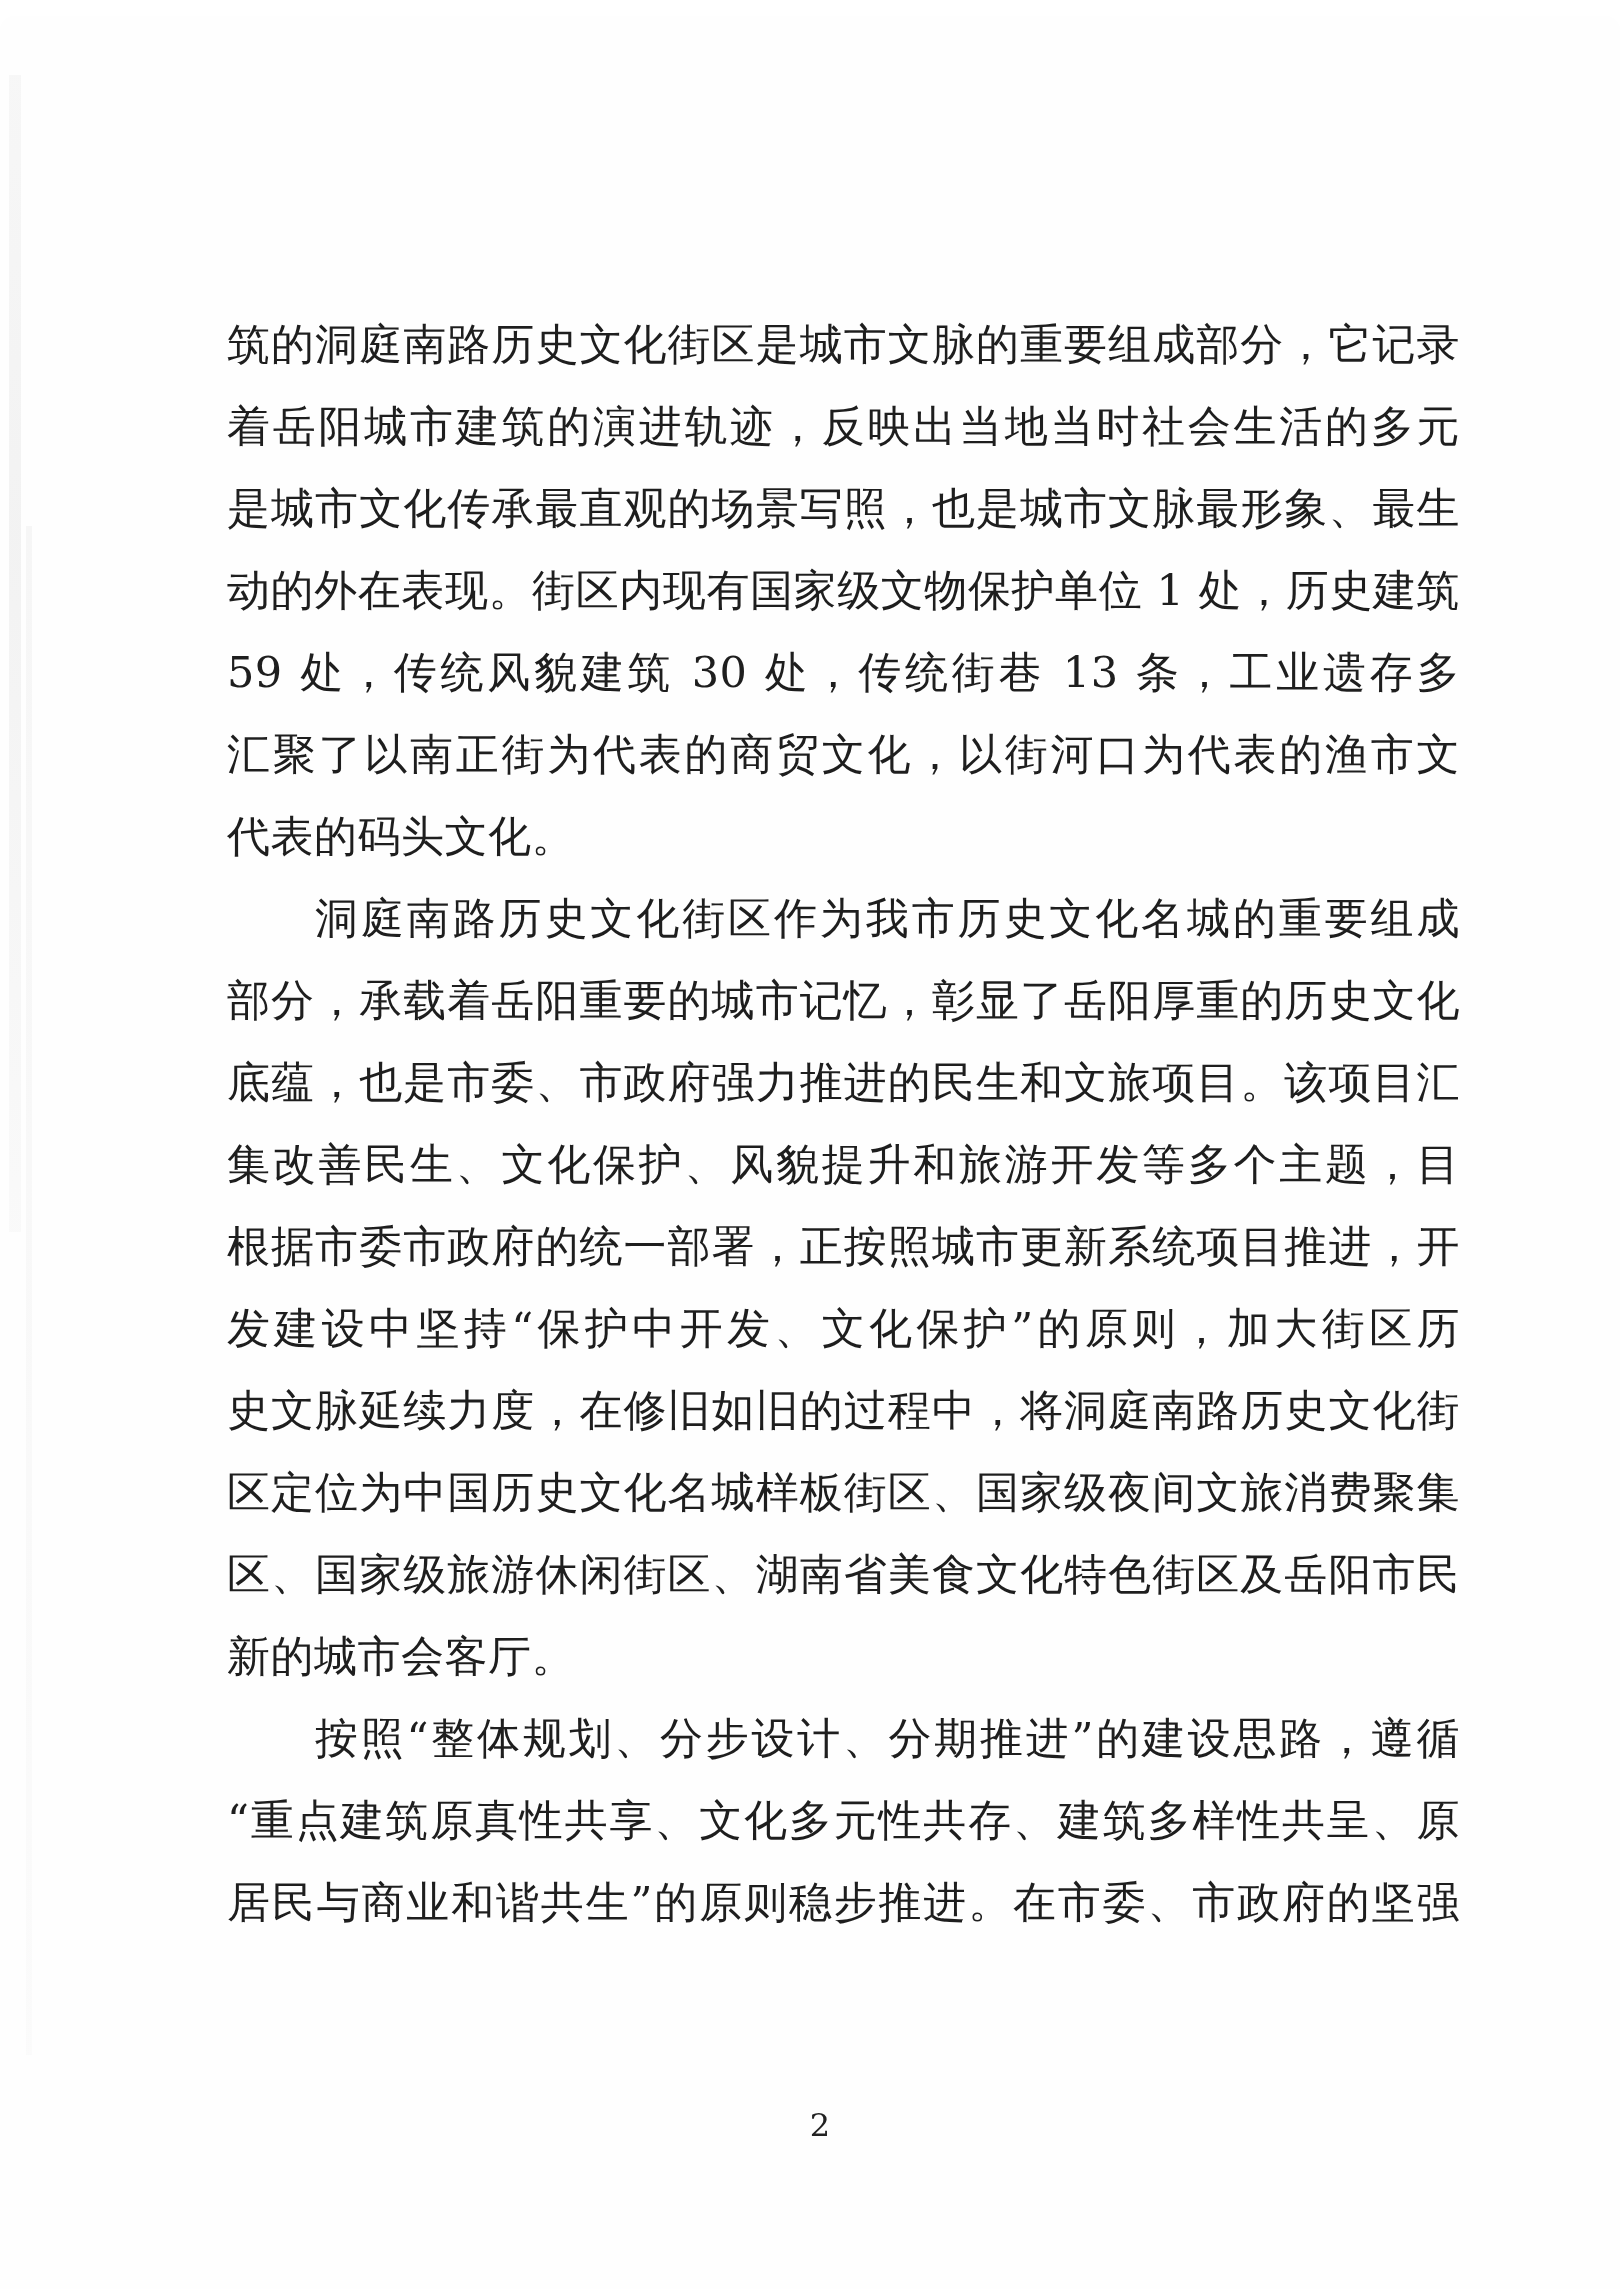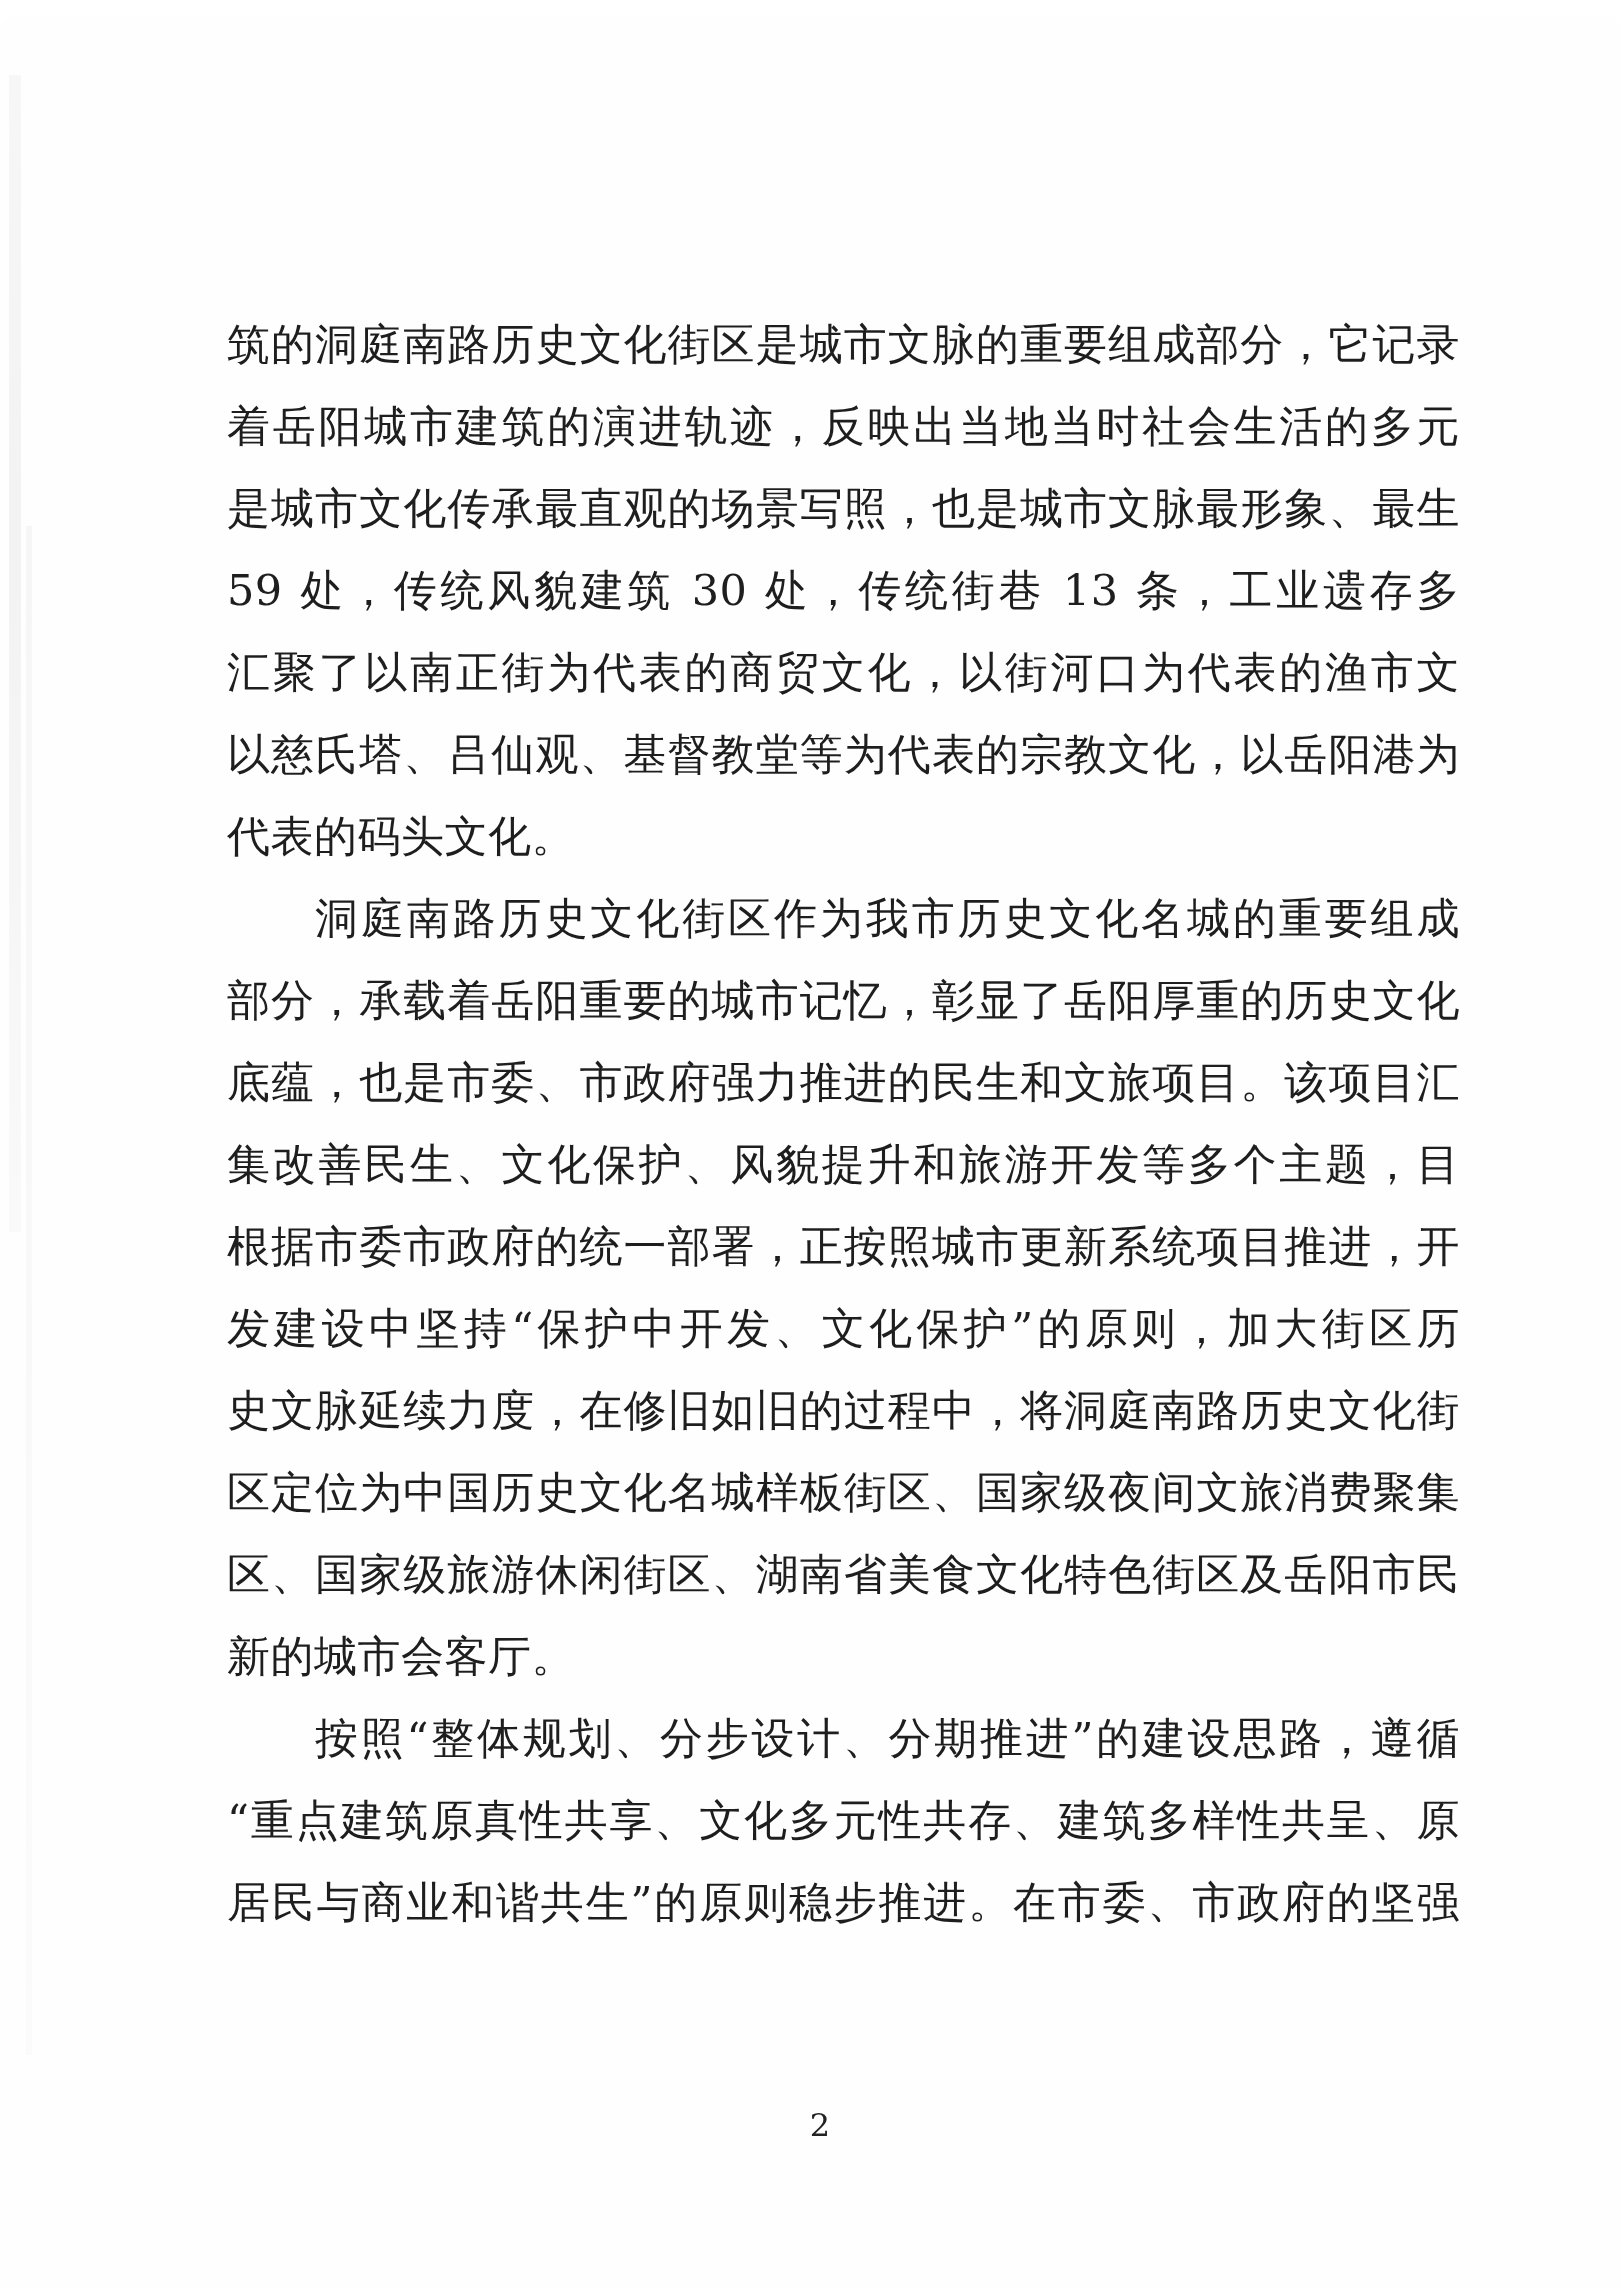--- a/index.html
+++ b/index.html
@@ -88,23 +88,23 @@
 
   <div class="edge-streak-1"></div>
   <div class="edge-streak-2"></div>
 
   <main class="textblock">
 
     <div class="para">
       <div class="line">筑的洞庭南路历史文化街区是城市文脉的重要组成部分，它记录</div>
       <div class="line">着岳阳城市建筑的演进轨迹，反映出当地当时社会生活的多元性，</div>
       <div class="line">是城市文化传承最直观的场景写照，也是城市文脉最形象、最生</div>
+      <div class="line">动的外在表现。街区内现有国家级文物保护单位 1 处，历史建筑</div>
       <div class="line">59 处，传统风貌建筑 30 处，传统街巷 13 条，工业遗存多处，</div>
       <div class="line">汇聚了以南正街为代表的商贸文化，以街河口为代表的渔市文化，</div>
-      <div class="line">以慈氏塔、吕仙观、基督教堂等为代表的宗教文化，以岳阳港为</div>
       <div class="line short">代表的码头文化。</div>
     </div>
 
     <div class="para">
       <div class="line indent">洞庭南路历史文化街区作为我市历史文化名城的重要组成</div>
       <div class="line">部分，承载着岳阳重要的城市记忆，彰显了岳阳厚重的历史文化</div>
       <div class="line">底蕴，也是市委、市政府强力推进的民生和文旅项目。该项目汇</div>
       <div class="line">集改善民生、文化保护、风貌提升和旅游开发等多个主题，目前，</div>
       <div class="line">根据市委市政府的统一部署，正按照城市更新系统项目推进，开</div>
       <div class="line">发建设中坚持“保护中开发、文化保护”的原则，加大街区历</div>

